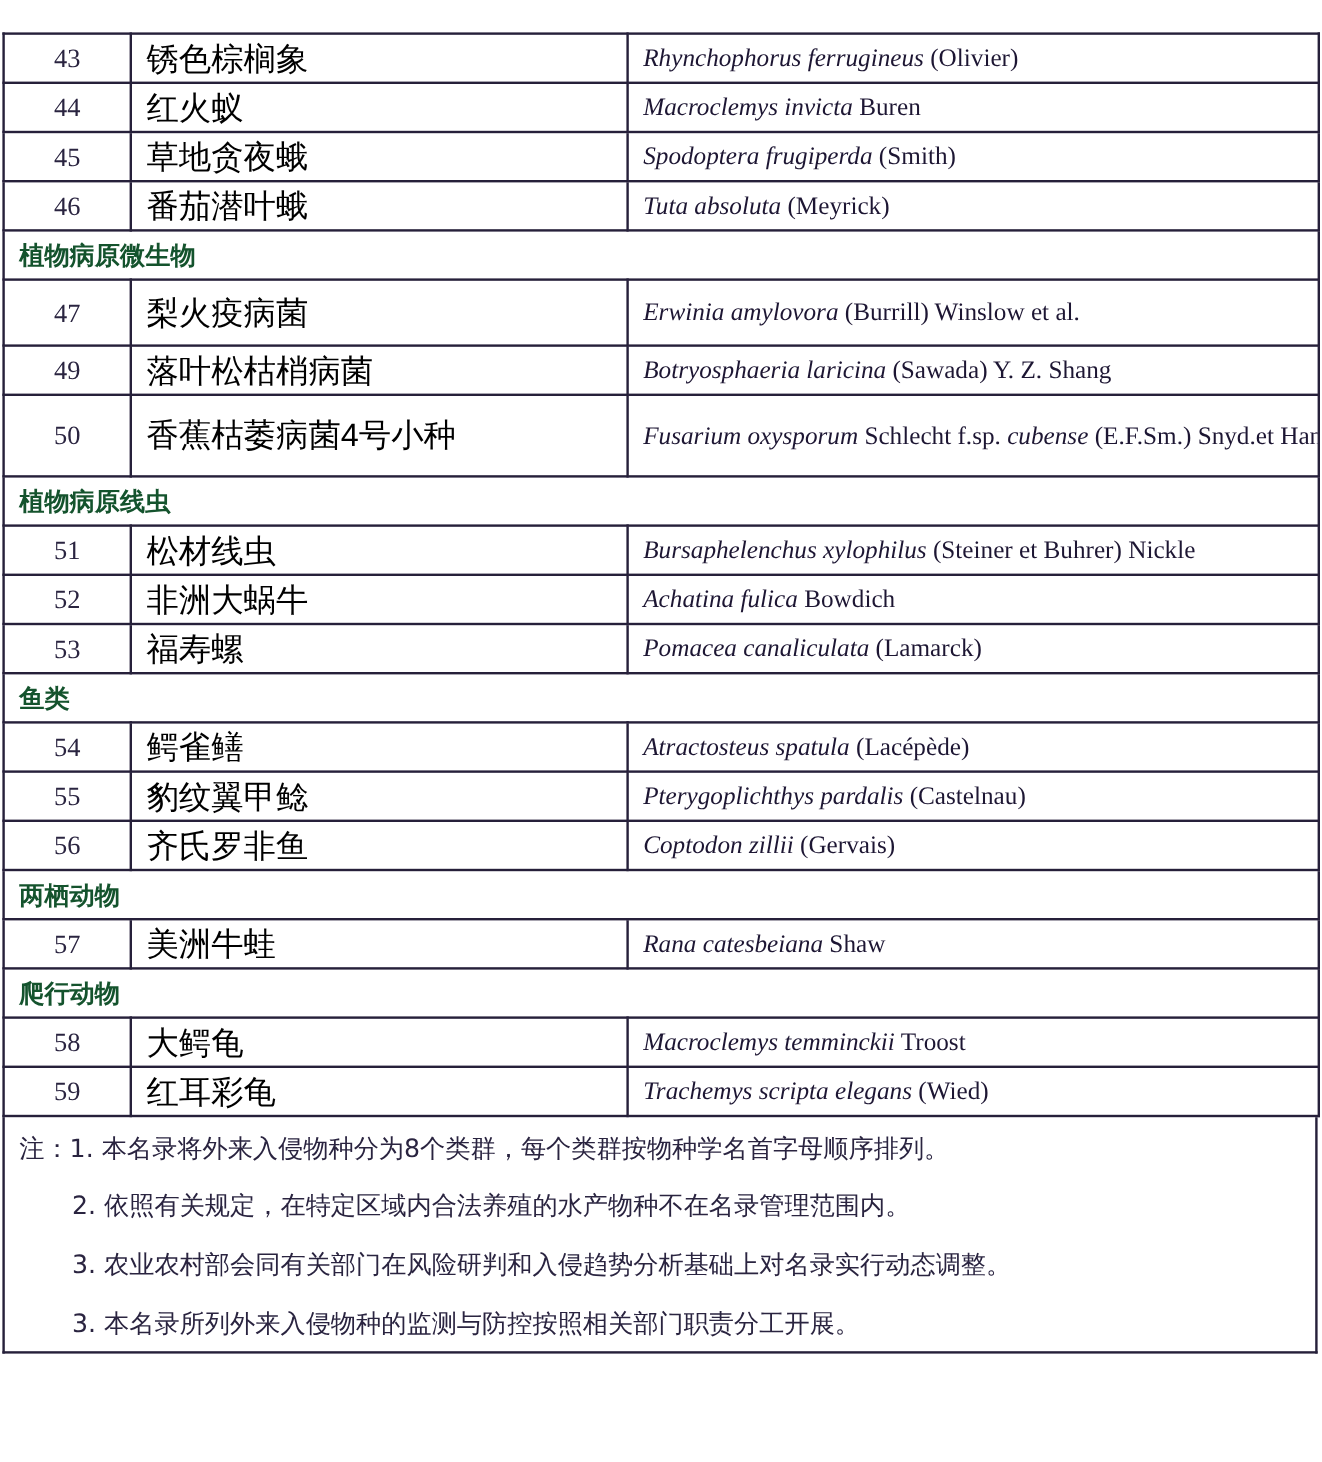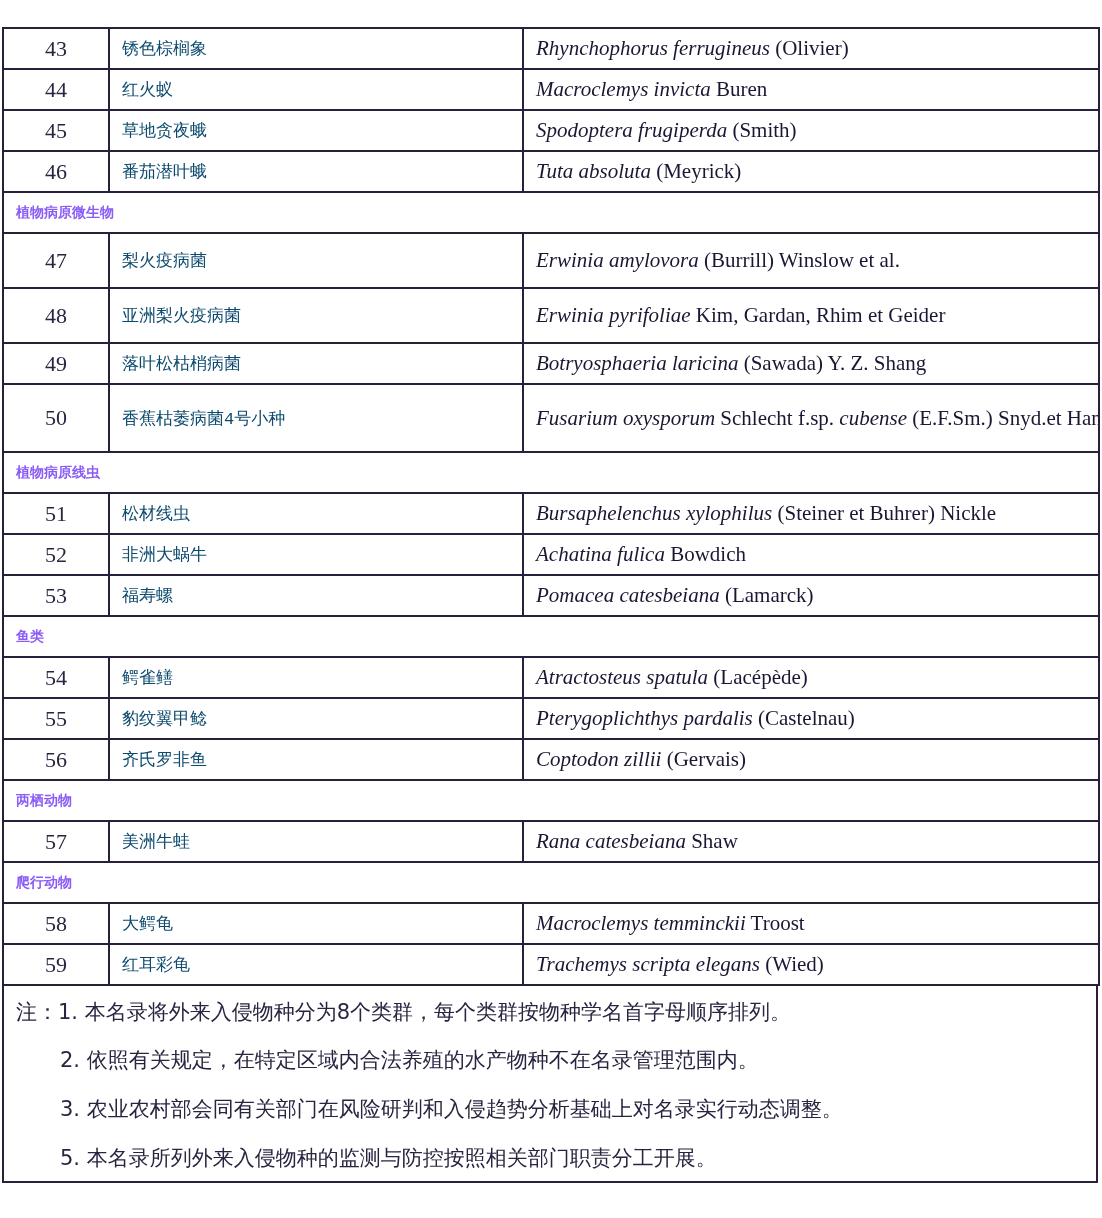--- a/index.html
+++ b/index.html
@@ -38,39 +38,39 @@
     col.c-cn { width: 414px; }
     col.c-sci { width: 576px; }
     td.no {
       text-align: center;
       font-family: "Liberation Serif", "DejaVu Serif", serif;
       font-size: 22px;
       color: #2a2440;
     }
     td.cn {
       padding-left: 12px !important;
-      font-family: Liberation Mono, monospace;
-      font-size: 17px;
-      color: #0c4a6e;
+      font-family: Liberation Sans, sans-serif;
+      font-size: 27px;
+      color: #000000;
     }
     td.sci {
       padding-left: 12px !important;
       font-family: "Liberation Serif", "DejaVu Serif", serif;
       font-size: 21px;
       color: #1d1633;
       white-space: normal;
       line-height: 39px;
     }
     td.sci i { font-style: italic; }
     td.group {
       padding-left: 12px !important;
       font-family: "DejaVu Sans", "Liberation Sans", sans-serif;
       font-weight: bold;
-      font-size: 14px;
-      color: #8b5cf6;
+      font-size: 21px;
+      color: #14532d;
       height: 38px;
       border-radius: 12px;
     }
     tr.r { height: 41px; }
     tr.r-tall { height: 55px; }
     tr.r-double { height: 68px; }
     .notes {
       border: 2px solid #26203a;
       border-top: none;
       width: 1092px;
@@ -124,25 +124,20 @@
       </tr>
 
       <tr class="r">
         <td class="group" colspan="3">植物病原微生物</td>
       </tr>
       <tr class="r-tall">
         <td class="no">47</td>
         <td class="cn">梨火疫病菌</td>
         <td class="sci"><i>Erwinia amylovora</i><span> (Burrill) Winslow et al.</span></td>
       </tr>
-      <tr class="r-tall">
-        <td class="no">48</td>
-        <td class="cn">亚洲梨火疫病菌</td>
-        <td class="sci"><i>Erwinia pyrifoliae</i><span> Kim, Gardan, Rhim et Geider</span></td>
-      </tr>
       <tr class="r">
         <td class="no">49</td>
         <td class="cn">落叶松枯梢病菌</td>
         <td class="sci"><i>Botryosphaeria laricina</i><span> (Sawada) Y. Z. Shang</span></td>
       </tr>
       <tr class="r-double">
         <td class="no">50</td>
         <td class="cn">香蕉枯萎病菌4号小种</td>
         <td class="sci"><i>Fusarium oxysporum</i><span> Schlecht f.sp. </span><i>cubense</i><span> (E.F.Sm.) Snyd.et Hans (Race 4)</span></td>
       </tr>
@@ -157,21 +152,21 @@
       </tr>
 
       <tr class="r">
         <td class="no">52</td>
         <td class="cn">非洲大蜗牛</td>
         <td class="sci"><i>Achatina fulica</i><span> Bowdich</span></td>
       </tr>
       <tr class="r">
         <td class="no">53</td>
         <td class="cn">福寿螺</td>
-        <td class="sci"><i>Pomacea catesbeiana</i><span> (Lamarck)</span></td>
+        <td class="sci"><i>Pomacea canaliculata</i><span> (Lamarck)</span></td>
       </tr>
 
       <tr class="r">
         <td class="group" colspan="3">鱼类</td>
       </tr>
       <tr class="r">
         <td class="no">54</td>
         <td class="cn">鳄雀鳝</td>
         <td class="sci"><i>Atractosteus spatula</i><span> (Lacépède)</span></td>
       </tr>
@@ -215,16 +210,16 @@
     <div class="note-line" style="left:12px; top:12px;">
       <span class="note-prefix">注：</span><span>1. 本名录将外来入侵物种分为8个类群，每个类群按物种学名首字母顺序排列。</span>
     </div>
     <div class="note-line" style="left:56px; top:60px;">
       <span>2. 依照有关规定，在特定区域内合法养殖的水产物种不在名录管理范围内。</span>
     </div>
     <div class="note-line" style="left:56px; top:109px;">
       <span>3. 农业农村部会同有关部门在风险研判和入侵趋势分析基础上对名录实行动态调整。</span>
     </div>
     <div class="note-line" style="left:56px; top:158px;">
-      <span>5. 本名录所列外来入侵物种的监测与防控按照相关部门职责分工开展。</span>
+      <span>3. 本名录所列外来入侵物种的监测与防控按照相关部门职责分工开展。</span>
     </div>
   </div>
 </div>
 
 </body></html>

